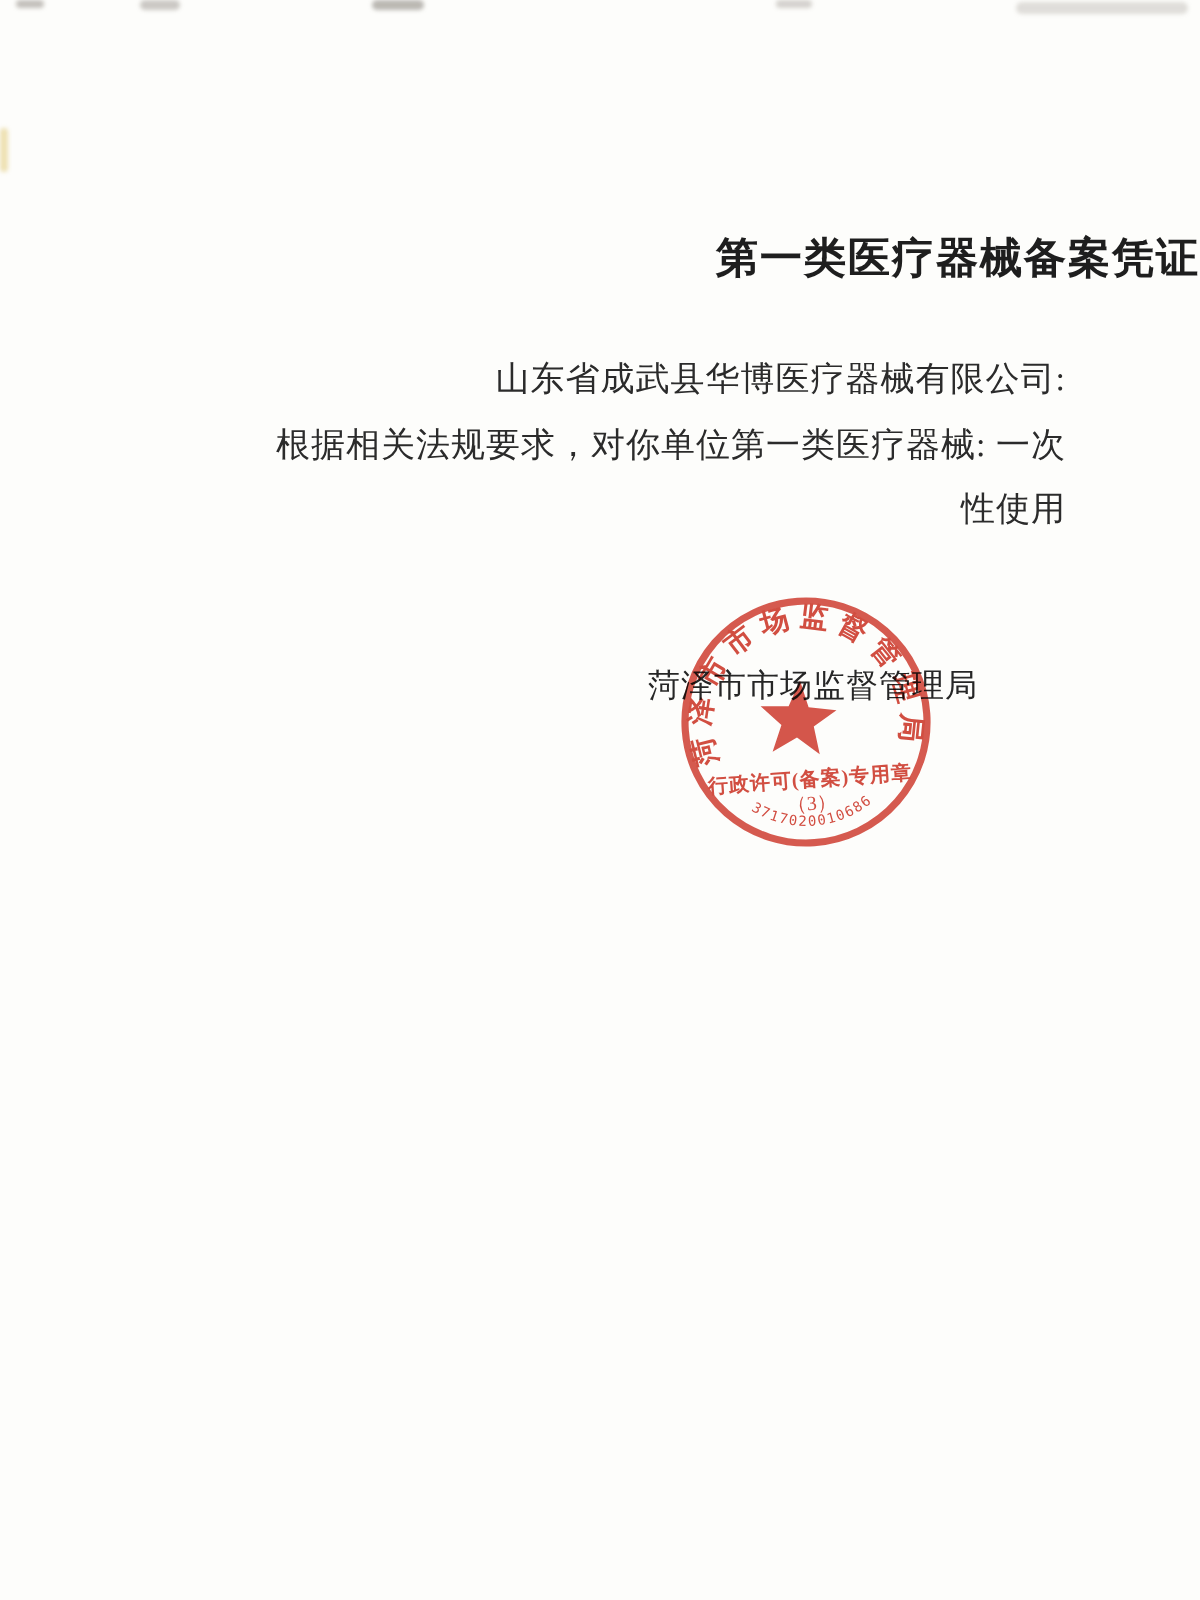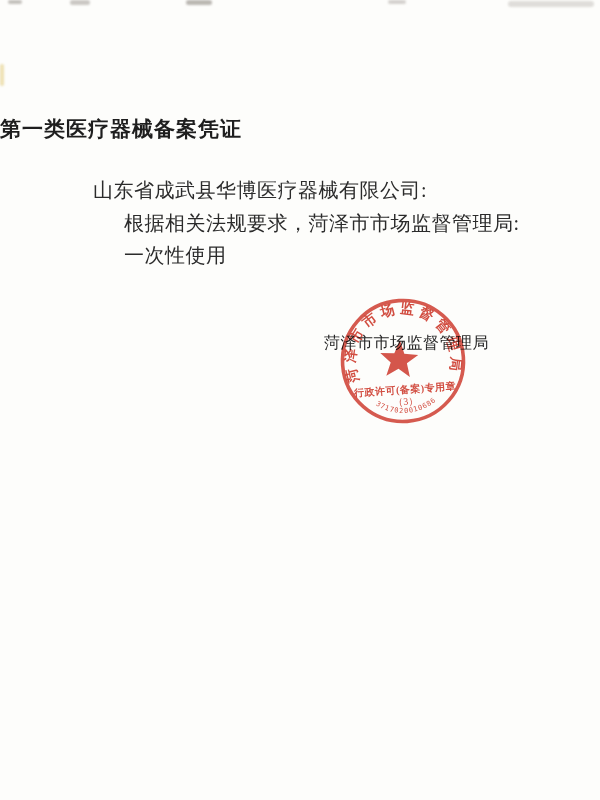--- a/index.html
+++ b/index.html
@@ -13,28 +13,29 @@
   .artifact { position:absolute; border-radius:3px; filter:blur(1px); }
   .a1 { left:8px;   top:0; width:14px; height:4px; background:rgba(90,80,70,.35); }
   .a2 { left:70px;  top:0; width:20px; height:5px; background:rgba(90,80,70,.30); }
   .a3 { left:186px; top:0; width:26px; height:5px; background:rgba(80,70,60,.38); }
   .a4 { left:388px; top:0; width:18px; height:4px; background:rgba(90,80,70,.25); }
   .a5 { left:508px; top:1px; width:86px; height:6px; background:rgba(120,110,100,.22); }
   .a6 { left:0;     top:64px; width:4px; height:22px; background:rgba(220,190,90,.45); }
 
   .title {
     position:absolute; left:0; top:115px; width:600px; margin:0;
-    text-align:left; font-size:21px; font-weight:700; letter-spacing:1px;
+    text-align:right; font-size:21px; font-weight:700; letter-spacing:1px;
     color:#1e1e1e;
   }
 
   .body-text {
     position:absolute; left:93px; top:174px; width:440px;
-    font-size:20px; line-height:32.5px; color:#2b2b2b;
+    font-size:17px; line-height:32.5px; color:#2b2b2b;
     letter-spacing:.5px;
+    text-align:right;
   }
   .body-text .indented { padding-left:31px; }
 
   .issuer {
     position:absolute; left:324px; top:333px; z-index:2;
     font-size:16px; letter-spacing:.5px; color:#262626; white-space:nowrap;
   }
   .date {
     position:absolute; left:339px; top:363px; z-index:2;
     font-size:15.5px; letter-spacing:1px; color:#262626; white-space:nowrap;
@@ -73,21 +74,21 @@
   <div class="artifact a2"></div>
   <div class="artifact a3"></div>
   <div class="artifact a4"></div>
   <div class="artifact a5"></div>
   <div class="artifact a6"></div>
 
   <h1 class="title">第一类医疗器械备案凭证</h1>
 
   <div class="body-text">
     <div class="line">山东省成武县华博医疗器械有限公司:</div>
-    <div class="line indented">根据相关法规要求，菏泽市市场监督管理局: 一次性使用</div>
+    <div class="line indented">根据相关法规要求，对你单位第一类医疗器械: 一次性使用</div>
   </div>
 
   <div class="issuer">菏泽市市场监督管理局</div>
 
   <svg class="seal" viewBox="-70 -70 140 140" xmlns="http://www.w3.org/2000/svg" xmlns:xlink="http://www.w3.org/1999/xlink">
     <defs>
       <path id="arcTop" d="M -45.1 16.4 A 48 48 0 1 1 45.1 16.4" fill="none"></path>
       <path id="arcBottom" d="M -29.8 42.6 A 52 52 0 0 0 29.8 42.6" fill="none"></path>
     </defs>
 

